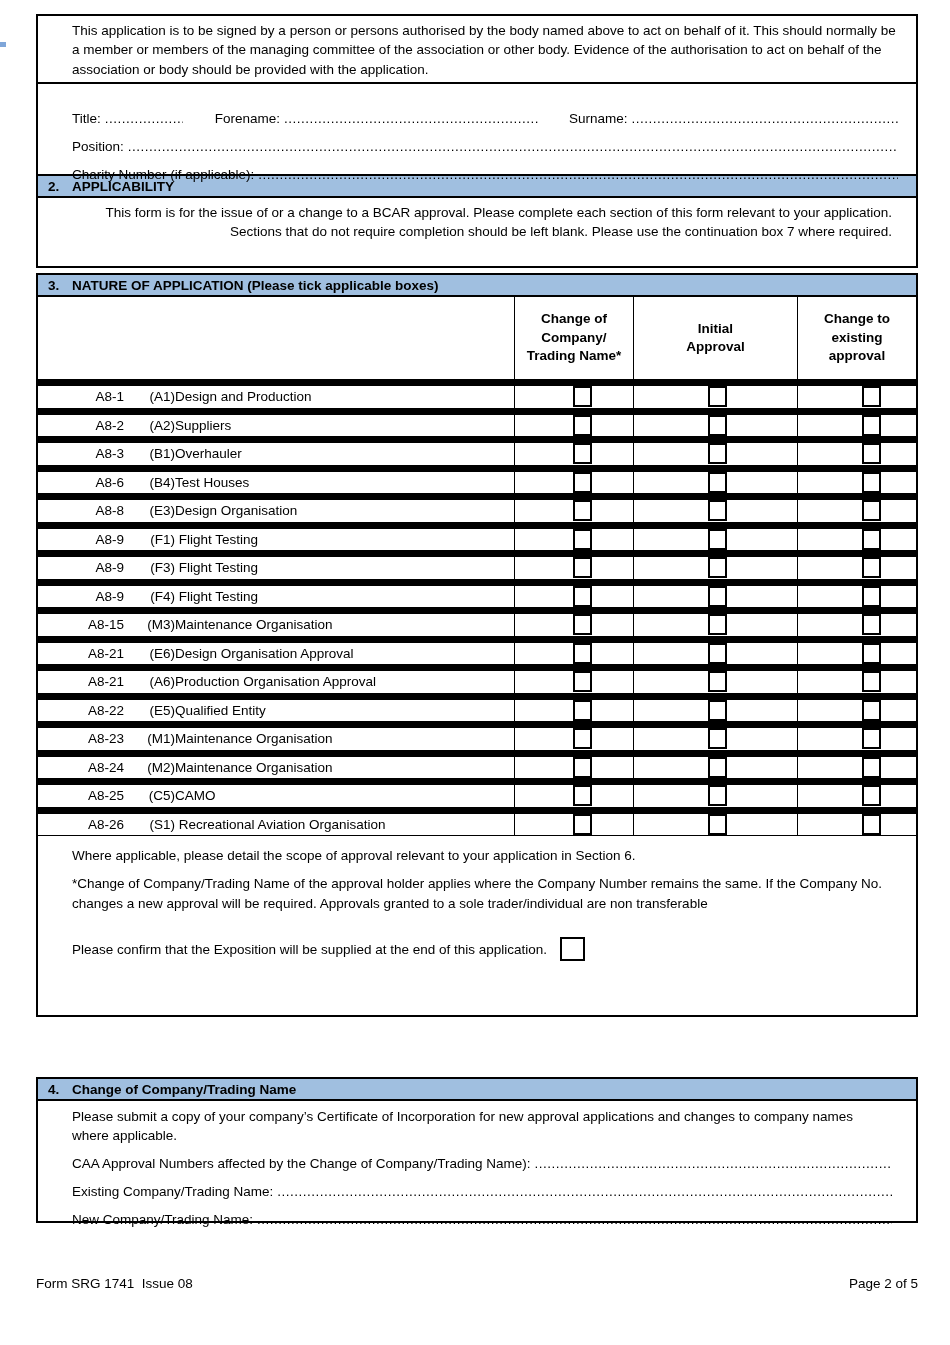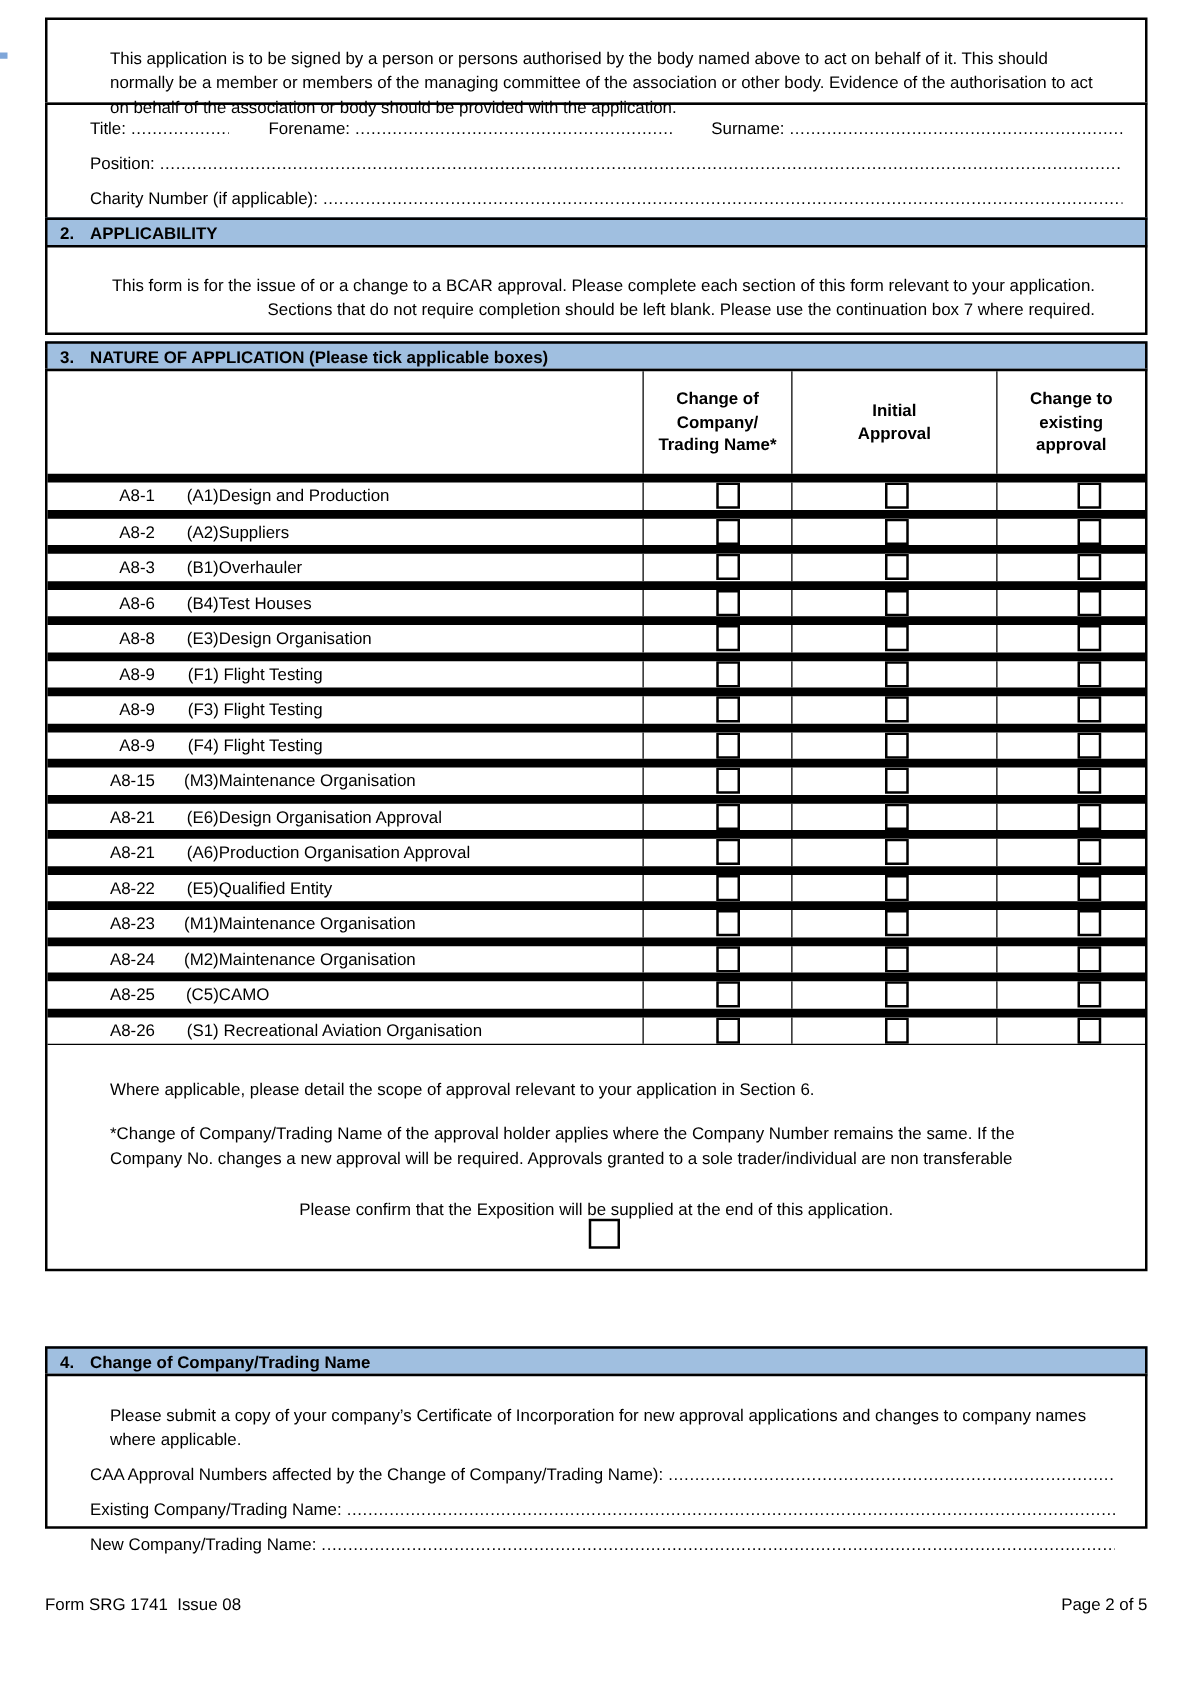--- a/index.html
+++ b/index.html
@@ -8,23 +8,23 @@
     width:950px; height:1345px; background:#ffffff; color:#000;
     font-family:"Liberation Sans", sans-serif; font-size:13.5px;
     position:relative; overflow:hidden;
   }
   .page { position:relative; width:950px; height:1345px; }
   .stray { position:absolute; left:0; top:28px; width:6px; height:5px; background:#7fa6d9; }
 
   .box, .sec-hd { margin-left:36px; width:882px; border:2px solid #000; background:#fff; }
 
   .intro-box { margin-top:14px; height:70px; padding:5px 16px 0 34px; }
-  .intro-box p, .sec2-body p, .notes p, .sec4-body p { margin:16px; line-height:19.4px; }
-
-  .sig-box { margin-top:-2px; height:94px; padding:4px 18px 0 34px; }
+  .intro-box p, .sec2-body p, .notes p, .sec4-body p { margin:0; line-height:19.4px; }
+
+  .sig-box { margin-top:-2px; height:94px; padding:20px 18px 0 34px; }
   .dotrow { height:28px; display:flex; align-items:center; }
   .lbl { white-space:nowrap; }
   .dots { white-space:nowrap; overflow:hidden; letter-spacing:0.5px; }
   .title-d { width:78px; margin-left:4px; flex:none; }
   .gap-f { margin-left:32px; }
   .fore-d { width:255px; margin-left:4px; flex:none; }
   .gap-s { margin-left:30px; }
   .flex-d { flex:1 1 auto; margin-left:4px; }
 
   .sec-hd { height:24px; display:flex; align-items:center; font-weight:bold; background:#a0bfe0; }
@@ -48,21 +48,21 @@
   .sub { width:51px; flex:none; }
   .rlabel { white-space:pre; }
   .cb-cell { display:flex; align-items:center; justify-content:center; }
   .checkbox { width:19px; height:21px; border:2px solid #000; background:#fff; flex:none; }
   .c1 .checkbox { margin-left:17px; }
   .c2 .checkbox { margin-left:3px; }
   .c3 .checkbox { margin-left:29px; }
 
   .notes { padding:10px 34px 0 34px; }
   .notes p.n1 { margin-bottom:9px; }
-  .confirm { margin-top:24px; display:flex; align-items:center;flex-direction:column; }
+  .confirm { margin-top:24px; display:flex; align-items:center; }
   .checkbox.big { width:25px; height:24px; margin-left:13px; }
 
   .sec4-body { margin-top:-2px; height:124px; padding:6px 24px 0 34px; }
   .sec4-body p { margin-bottom:4px; }
 
   .footer { position:absolute; left:36px; right:32px; top:1262px;
             display:flex; justify-content:space-between; }
 </style>
 </head>
 <body>

